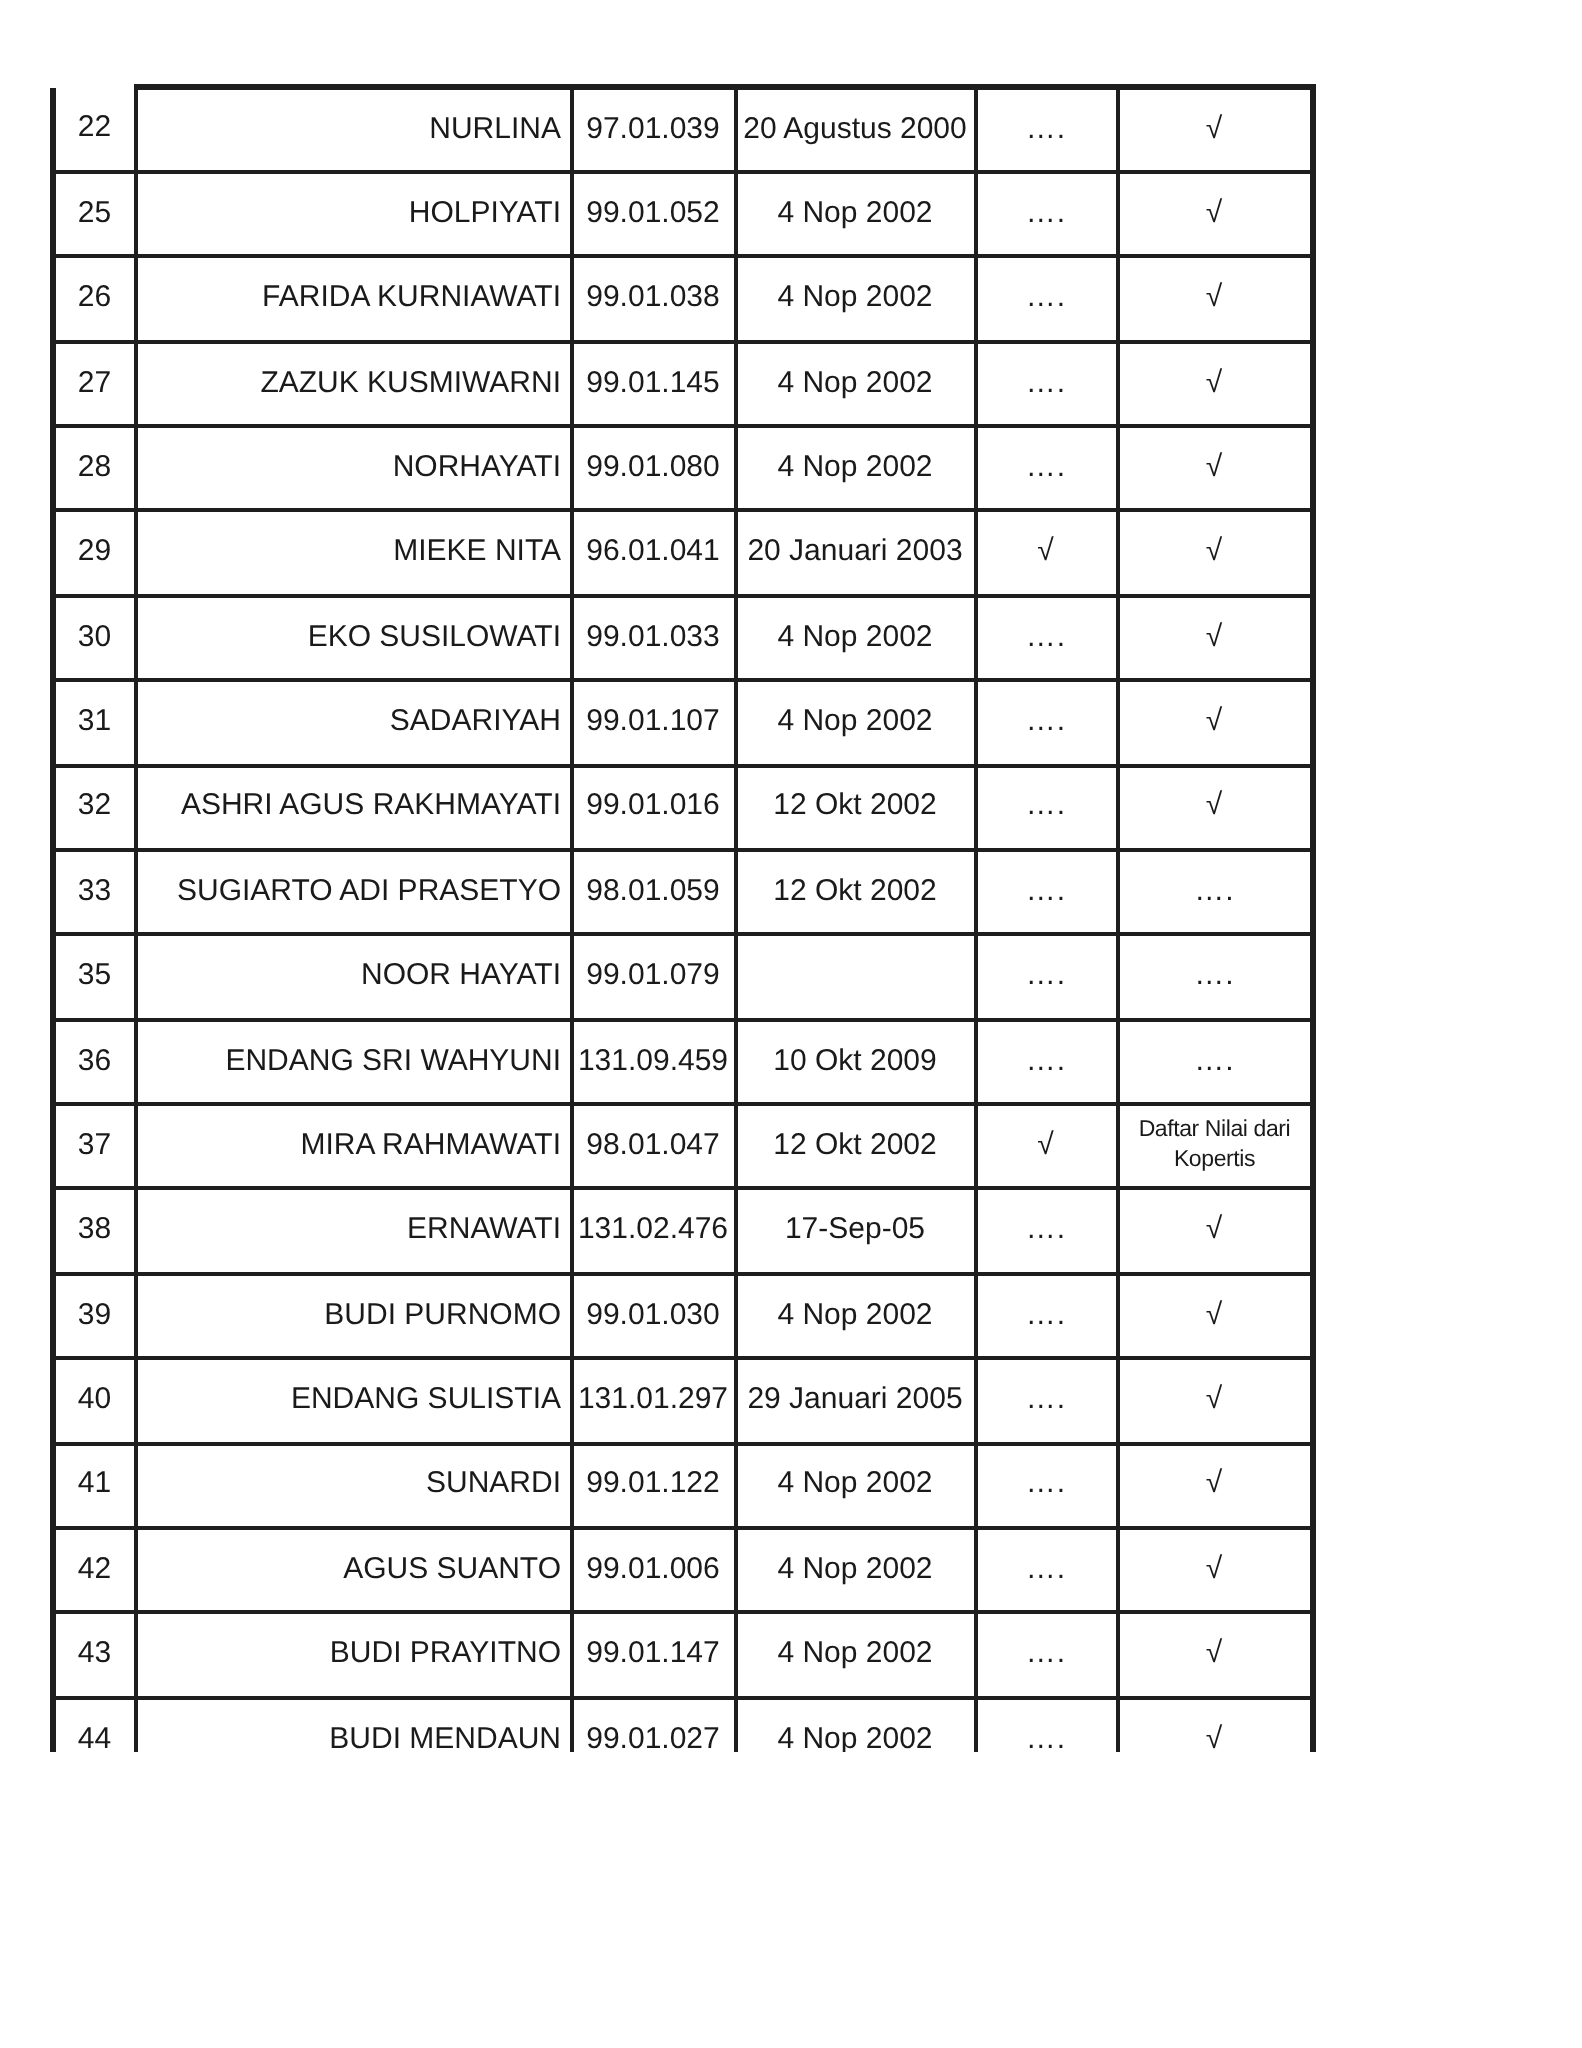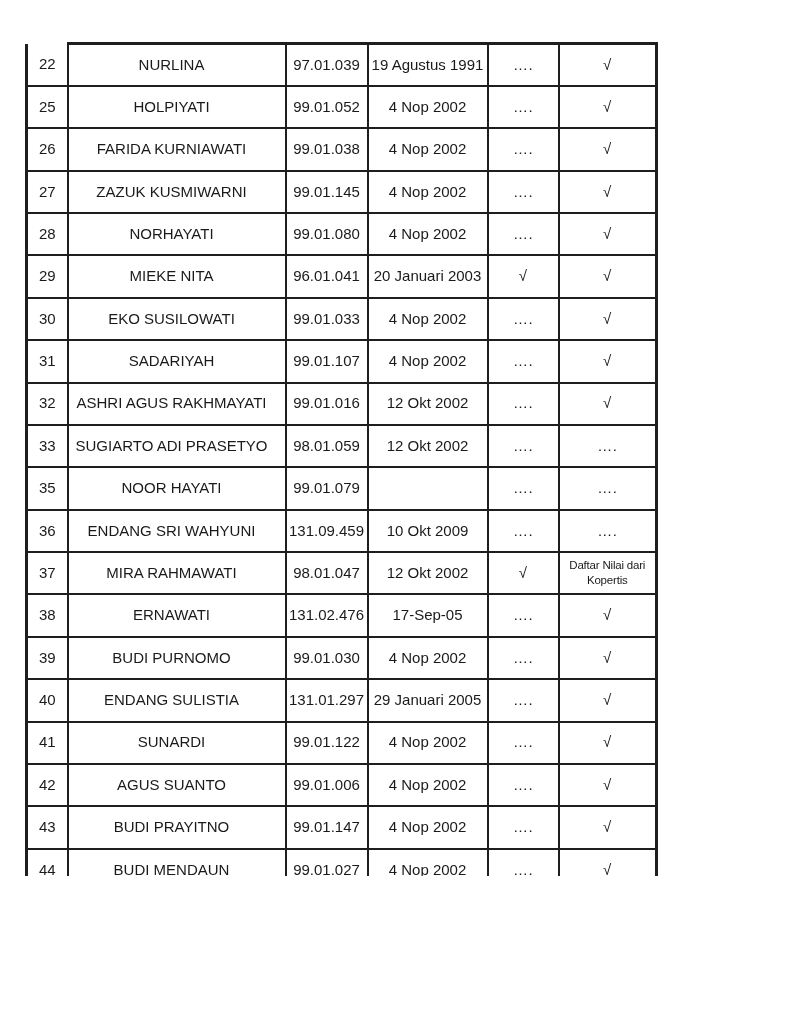--- a/index.html
+++ b/index.html
@@ -44,23 +44,23 @@
   }
   .doc-table tr { height: 37px; }
   .doc-table tr:first-child td { border-top-width: 3px; }
   .doc-table tr:last-child td { border-bottom-width: 3px; }
   .doc-table td:first-child { border-left-width: 3px; }
   .doc-table td:last-child { border-right-width: 3px; }
   
   .doc-table tr:first-child td.no-top { border-top: none; }
 
   .doc-table td.c-name {
-    text-align: center;
+    text-align: right;
     padding-left: 4px;
-    padding-right: 14px;
+    padding-right: 4px;
   }
   .doc-table td.c-mark { letter-spacing: 0.5px; }
   .doc-table td.c-remark { letter-spacing: 0.5px; }
   .doc-table td.c-remark.multiline {
     font-size: 11.5px;
     letter-spacing: -0.2px;
     line-height: 1.3;
     white-space: pre;
   }
 </style>
@@ -75,21 +75,21 @@
       <col style="width:82px">
       <col style="width:120px">
       <col style="width:71px">
       <col style="width:98px">
     </colgroup>
     <tbody>
         <tr>
           <td class="c-no no-top">22</td>
           <td class="c-name">NURLINA</td>
           <td class="c-id">97.01.039</td>
-          <td class="c-date">19 Agustus 1991</td>
+          <td class="c-date">20 Agustus 2000</td>
           <td class="c-mark">….</td>
           <td class="c-remark">√</td>
         </tr>
         <tr>
           <td class="c-no">25</td>
           <td class="c-name">HOLPIYATI</td>
           <td class="c-id">99.01.052</td>
           <td class="c-date">4 Nop 2002</td>
           <td class="c-mark">….</td>
           <td class="c-remark">√</td>

